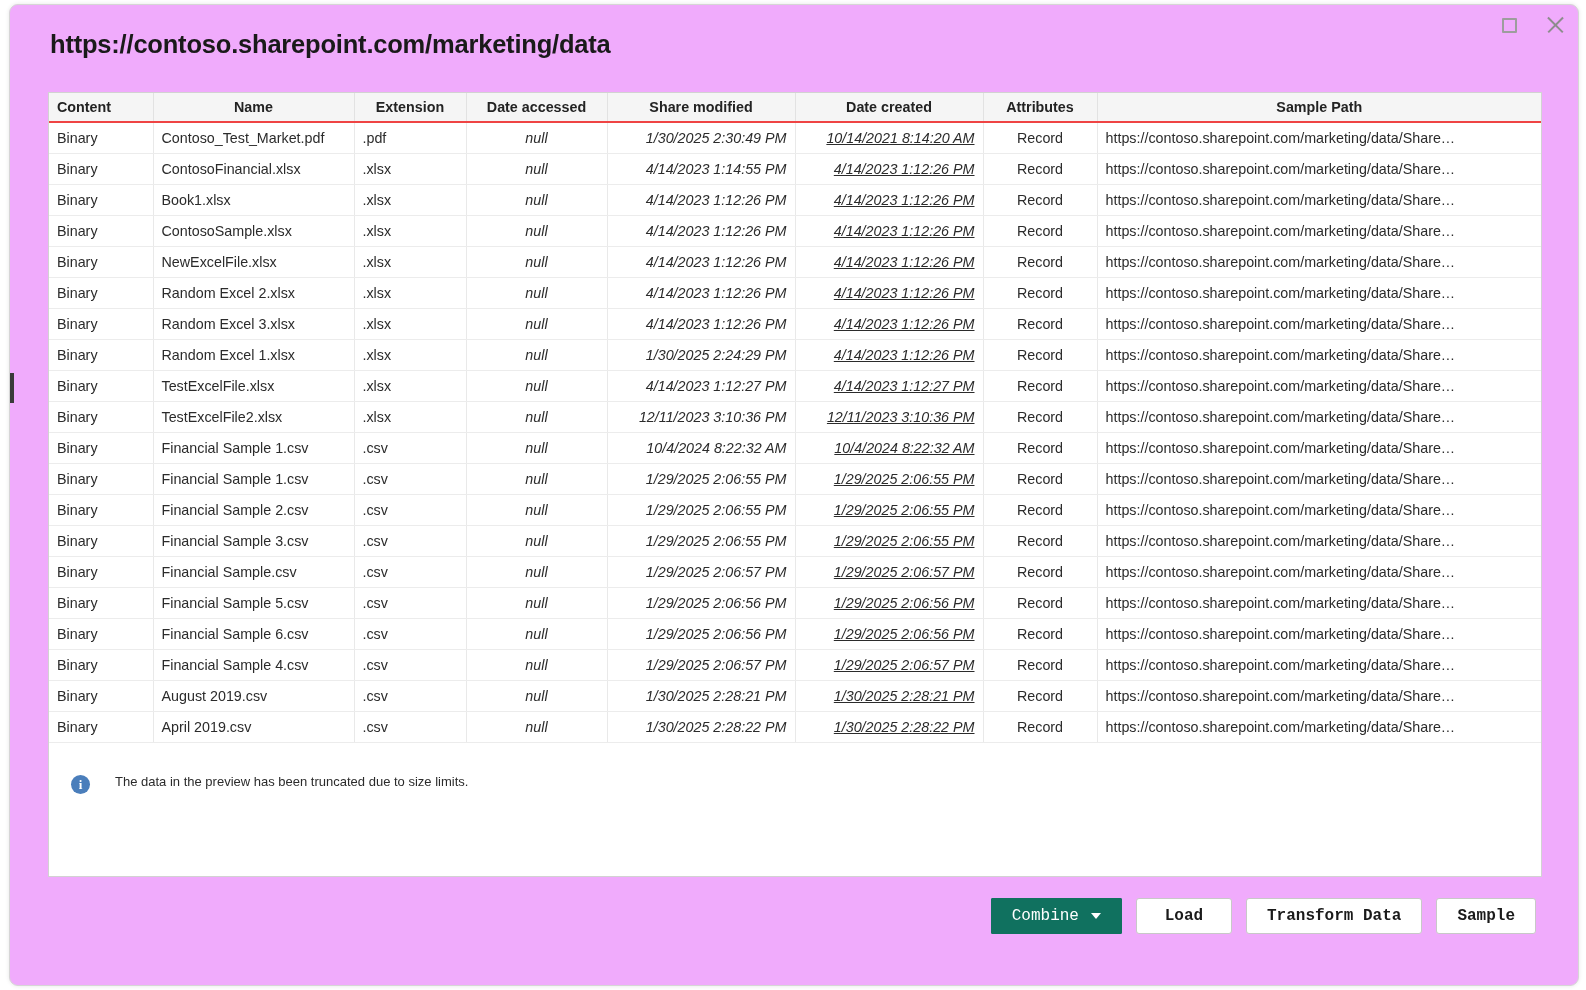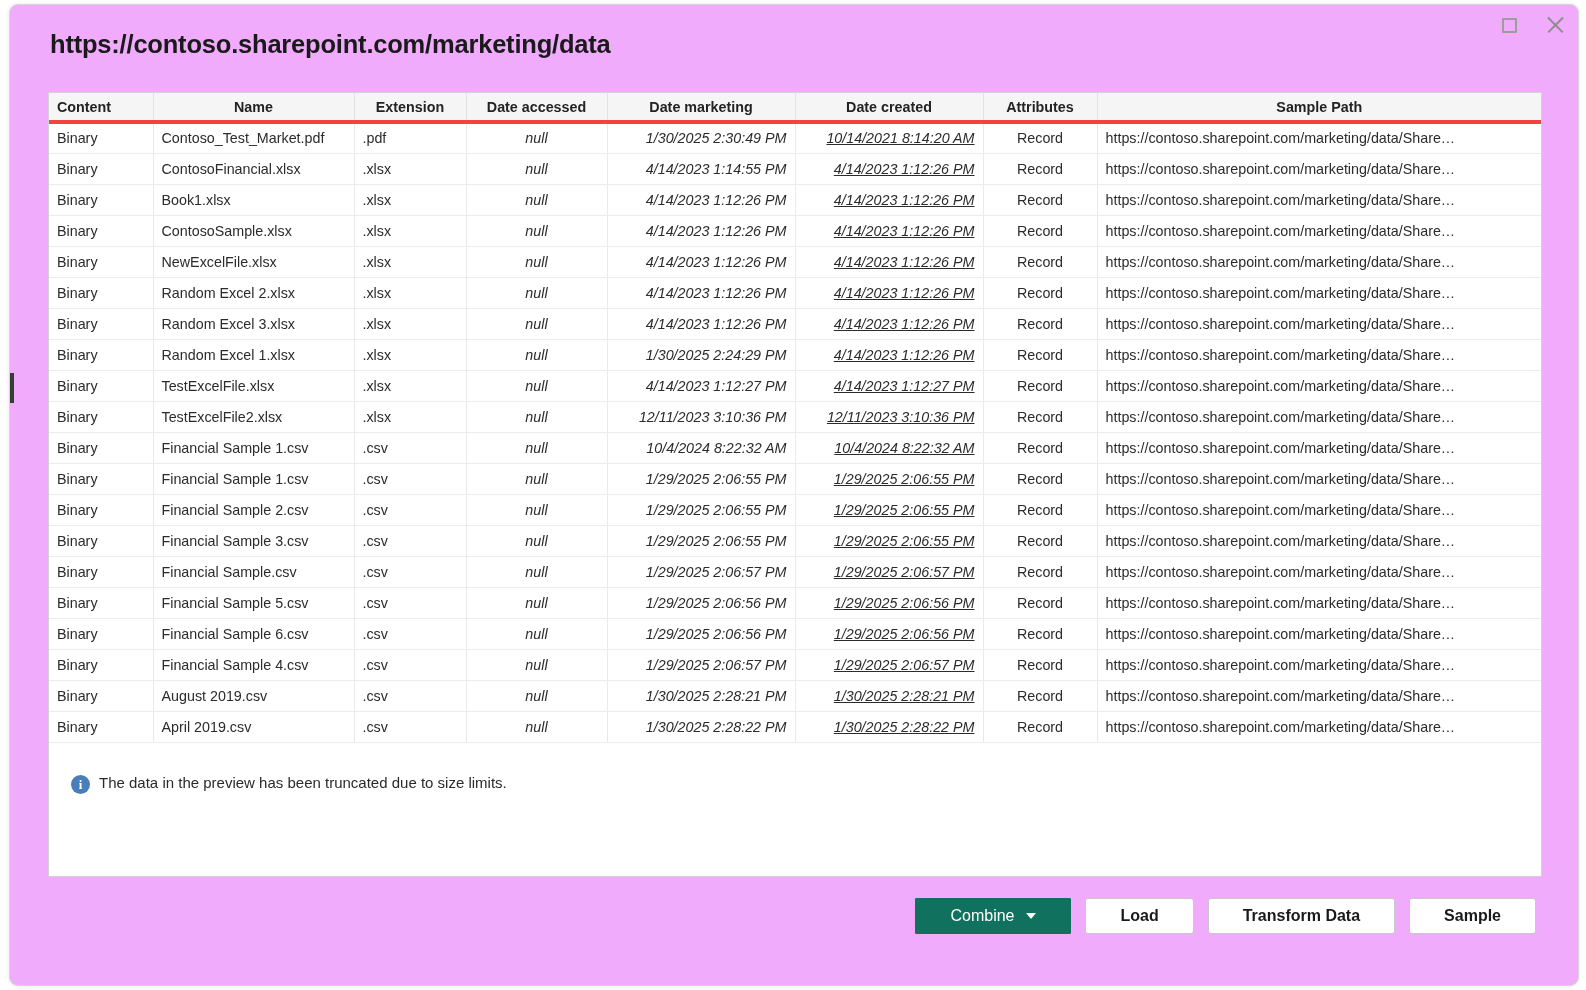--- a/index.html
+++ b/index.html
@@ -85,21 +85,21 @@
     color: #2b2b2b;
   }
   table.grid th {
     background: #f5f5f5;
     font-weight: bold;
     font-size: 14.3px;
     color: #232323;
     height: 29px;
     padding: 0 8px;
     border-right: 1px solid #e2e2e2;
-    border-bottom: 4px solid #ef4444;
+    border-bottom: 2px solid #ef4444;
     text-align: center;
     white-space: nowrap;
     overflow: hidden;
   }
   table.grid th:first-child { text-align: left; }
   table.grid td {
     height: 31px;
     padding: 0 8px;
     border-right: 1px solid #e9e9e9;
     border-bottom: 1px solid #ececec;
@@ -146,45 +146,45 @@
     background: #4a7ebb;
     color: #ffffff;
     font-size: 13px;
     font-weight: bold;
     font-family: "Liberation Serif", serif;
     display: flex; align-items: center; justify-content: center;
     flex: 0 0 auto;
     margin-top: 1px;
   }
   #info-text {
-    margin-left: 9px;
-    font-size: 15px;
+    margin-left: 25px;
+    font-size: 13px;
     color: #2b2b2b;
   }
 
   
   #footer {
     position: absolute;
     left: 0; right: 0; top: 893px;
     height: 60px;
     display: flex;
     justify-content: flex-end;
     align-items: flex-start;
     padding-right: 42px;
     gap: 14px;
   }
   .btn {
     height: 36px;
     min-width: 96px;
-    padding: 0 34px;
+    padding: 0 20px;
     border: 1px solid #c8c8c8;
     border-radius: 3px;
     background: #ffffff;
     color: #1a1a1a;
-    font-family: Liberation Sans, sans-serif;
+    font-family: Liberation Mono, monospace;
     font-size: 16px;
     font-weight: bold;
     display: flex;
     align-items: center;
     justify-content: center;
     cursor: default;
     white-space: nowrap;
   }
   .btn.primary {
     background: #10715f;
@@ -242,21 +242,21 @@
             <col class="w-created">
             <col class="w-attrs">
             <col class="w-path">
         </colgroup>
         <thead>
           <tr id="hdr-row">
               <th>Content</th>
               <th>Name</th>
               <th>Extension</th>
               <th>Date accessed</th>
-              <th>Date marketing</th>
+              <th>Share modified</th>
               <th>Date created</th>
               <th>Attributes</th>
               <th>Sample Path</th>
             </tr>
         </thead>
         <tbody id="grid-body">
             <tr>
               <td class="c-content">Binary</td>
               <td class="c-name">Contoso_Test_Market.pdf</td>
               <td class="c-ext">.pdf</td>

